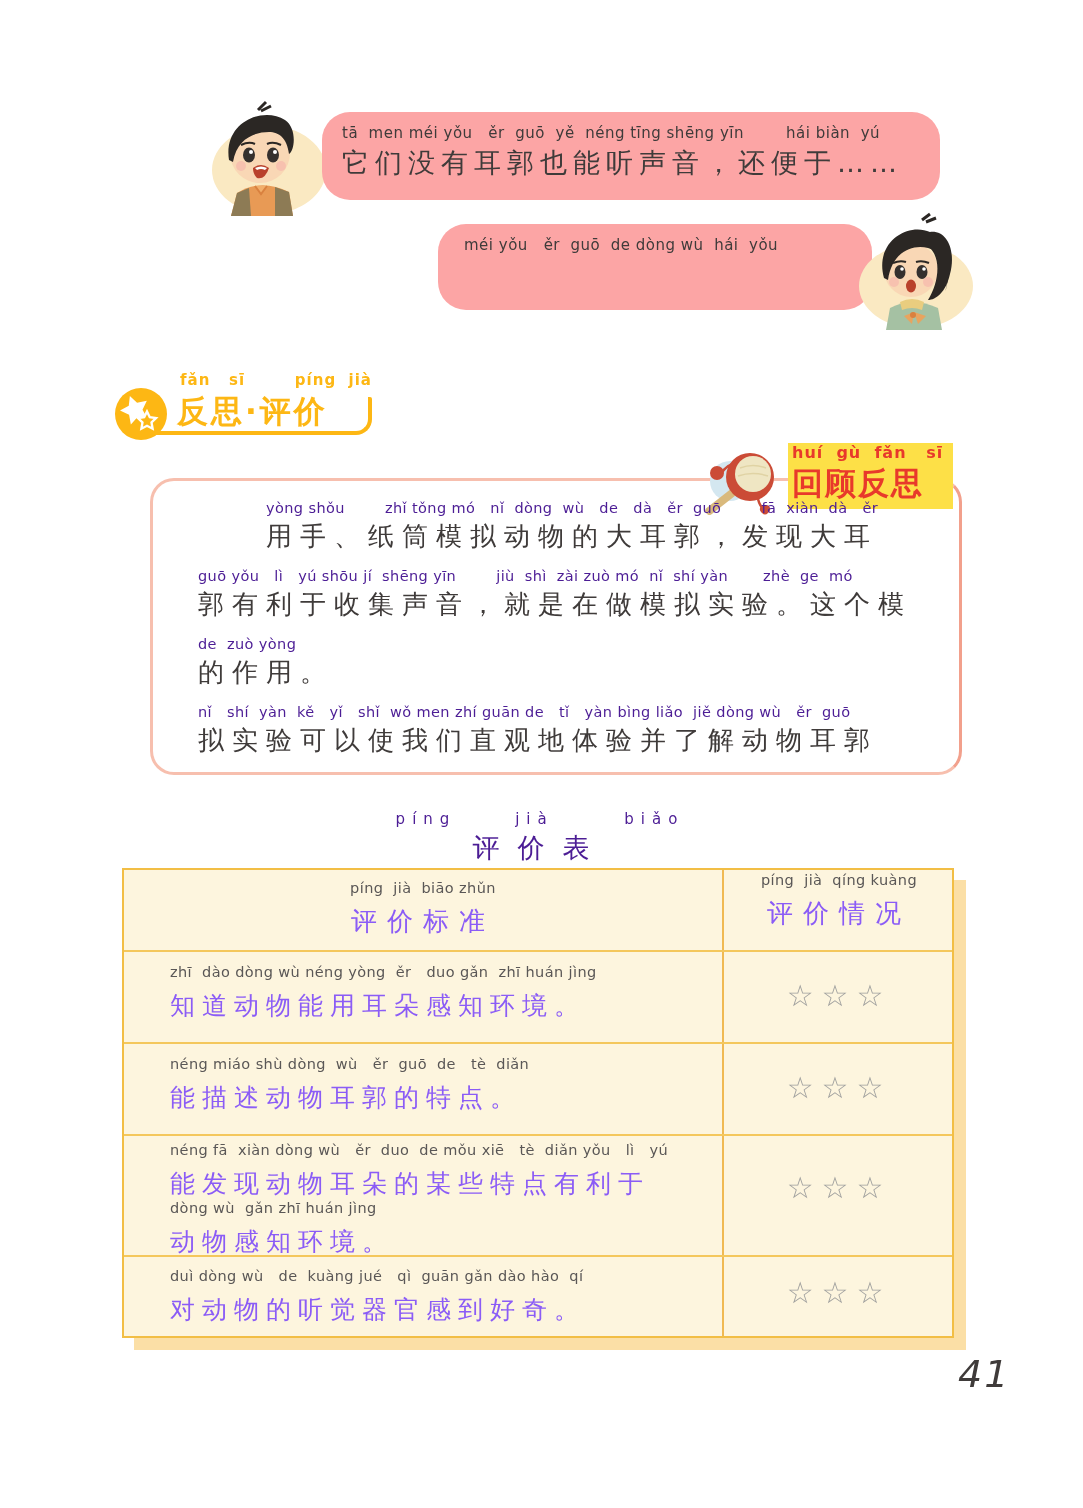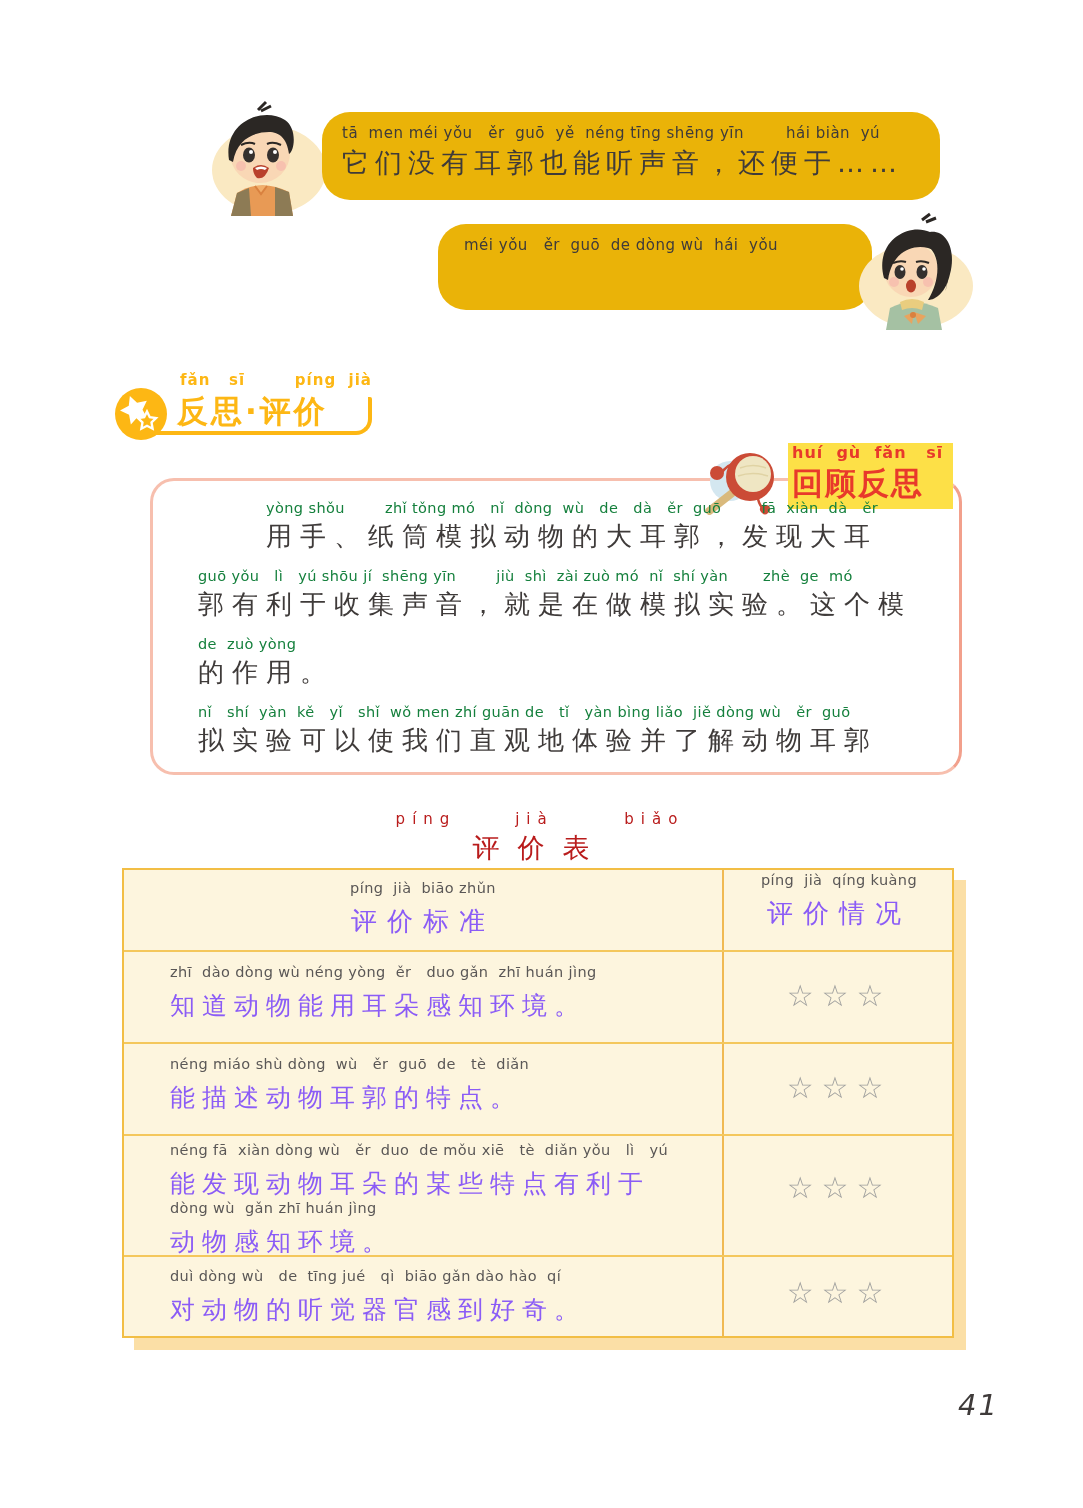--- a/index.html
+++ b/index.html
@@ -1,21 +1,21 @@
 <!DOCTYPE html>
 <html><head>
 <meta charset="utf-8">
 <style>
   html,body{margin:0;padding:0;background:#ffffff;}
   .page{position:relative;width:1083px;height:1508px;background:#ffffff;
         font-family:"DejaVu Sans",sans-serif;overflow:hidden;color:#3F3B3A;}
 
   
   .avatar{position:absolute;}
-  .bubble{position:absolute;background:#eab308;border-radius:28px;}
+  .bubble{position:absolute;background:#fca5a5;border-radius:28px;}
   .bubble .py{font-size:15px;color:#3F3B3A;white-space:pre;letter-spacing:0.5px;line-height:18px;}
   .bubble .hz{font-size:27px;color:#3F3B3A;white-space:pre;letter-spacing:6px;line-height:36px;margin-top:3px;}
   .bubble1{left:322px;top:112px;width:618px;height:88px;padding:12px 0 0 20px;box-sizing:border-box;}
   .bubble2{left:438px;top:224px;width:434px;height:86px;padding:12px 0 0 26px;box-sizing:border-box;}
   .avatar1{left:203px;top:98px;width:124px;height:118px;}
   .avatar2{left:856px;top:212px;width:126px;height:118px;}
 
   
   .sec-bracket{position:absolute;left:140px;top:397px;width:228px;height:34px;
     border-right:4px solid #FDB714;border-bottom:4px solid #FDB714;
@@ -28,43 +28,43 @@
 
   
   .reflect-box{position:absolute;left:150px;top:478px;width:812px;height:297px;
     border:3px solid #F7BFAE;border-right-color:#F2A08C;border-radius:24px;box-sizing:border-box;background:#fff;}
   .badge-drum{position:absolute;left:700px;top:443px;width:80px;height:72px;}
   .badge-text{position:absolute;left:788px;top:443px;background:#fde047;padding:0 10px 4px 4px;}
   .badge-text .py{font-size:16px;color:#E8392B;white-space:pre;letter-spacing:1px;font-weight:bold;}
   .badge-text .hz{font-size:31px;color:#E8392B;font-weight:bold;letter-spacing:2px;margin-top:1px;}
   .para{position:absolute;left:198px;top:500px;width:740px;}
   .pline{height:68px;}
-  .pline .py{font-size:14.5px;color:#15803d;white-space:pre;letter-spacing:0.4px;line-height:17px;}
+  .pline .py{font-size:14.5px;color:#4c1d95;white-space:pre;letter-spacing:0.4px;line-height:17px;}
   .pline .hz{font-size:26px;color:#3F3B3A;white-space:pre;letter-spacing:8px;line-height:34px;margin-top:2px;}
   .pline.indent{padding-left:68px;}
 
   
-  .tbl-title{position:absolute;left:122px;top:810px;width:836px;text-align:center;color:#b91c1c;}
+  .tbl-title{position:absolute;left:122px;top:810px;width:836px;text-align:center;color:#4c1d95;}
   .tbl-title .py{font-size:15px;letter-spacing:7px;white-space:pre;}
   .tbl-title .hz{font-size:27px;letter-spacing:18px;margin-top:2px;font-weight:500;}
   .etable{position:absolute;left:122px;top:868px;width:832px;height:470px;
     background:#FDF5DE;border:2px solid #F2BE45;box-sizing:border-box;
     box-shadow:12px 12px 0 0 #FBDFA6;}
   .vdiv{position:absolute;left:598px;top:0;bottom:0;width:2px;background:#F0B952;}
   .hline{position:absolute;left:0;right:0;height:2px;background:#F4C75C;}
   .cell{position:absolute;color:#5A5756;}
   .cell .py{font-size:14.5px;white-space:pre;letter-spacing:0.4px;line-height:17px;color:#5A5756;}
   .cell .hz{font-size:25px;letter-spacing:7px;line-height:33px;margin-top:8px;color:#8b5cf6;white-space:pre;}
   .thead{text-align:center;}
   .thead .hz{font-size:26px;letter-spacing:10px;}
   .stars{position:absolute;left:598px;width:234px;text-align:center;
     font-size:30px;color:#A1A19F;letter-spacing:8px;line-height:36px;}
 
   
-  .page-num{position:absolute;left:958px;top:1388px;font-size:29px;font-style:italic;
+  .page-num{position:absolute;left:958px;top:1352px;font-size:38px;font-style:italic;
     color:#3F3B3A;letter-spacing:2px;}
 </style>
 </head>
 <body>
 
 <div class="page">
 
   <div class="avatar avatar1">
     <svg width="124" height="118" viewBox="0 0 124 118">
       <ellipse cx="66" cy="72" rx="57" ry="44" fill="#FAE9C2"></ellipse>
@@ -204,21 +204,21 @@
 
     <div class="cell" style="left:46px;top:272px;width:540px">
       <div class="py">néng fā  xiàn dòng wù   ěr  duo  de mǒu xiē   tè  diǎn yǒu   lì   yú</div>
       <div class="hz">能发现动物耳朵的某些特点有利于</div>
       <div class="py">dòng wù  gǎn zhī huán jìng</div>
       <div class="hz">动物感知环境。</div>
     </div>
     <div class="stars" style="top:300px">☆☆☆</div>
 
     <div class="cell" style="left:46px;top:398px;width:540px">
-      <div class="py">duì dòng wù   de  tīng jué   qì  biāo gǎn dào hào  qí</div>
+      <div class="py">duì dòng wù   de  kuàng jué   qì  guān gǎn dào hào  qí</div>
       <div class="hz">对动物的听觉器官感到好奇。</div>
     </div>
     <div class="stars" style="top:405px">☆☆☆</div>
   </div>
 
   <div class="page-num">41</div>
 
 </div>
 
 </body></html>

